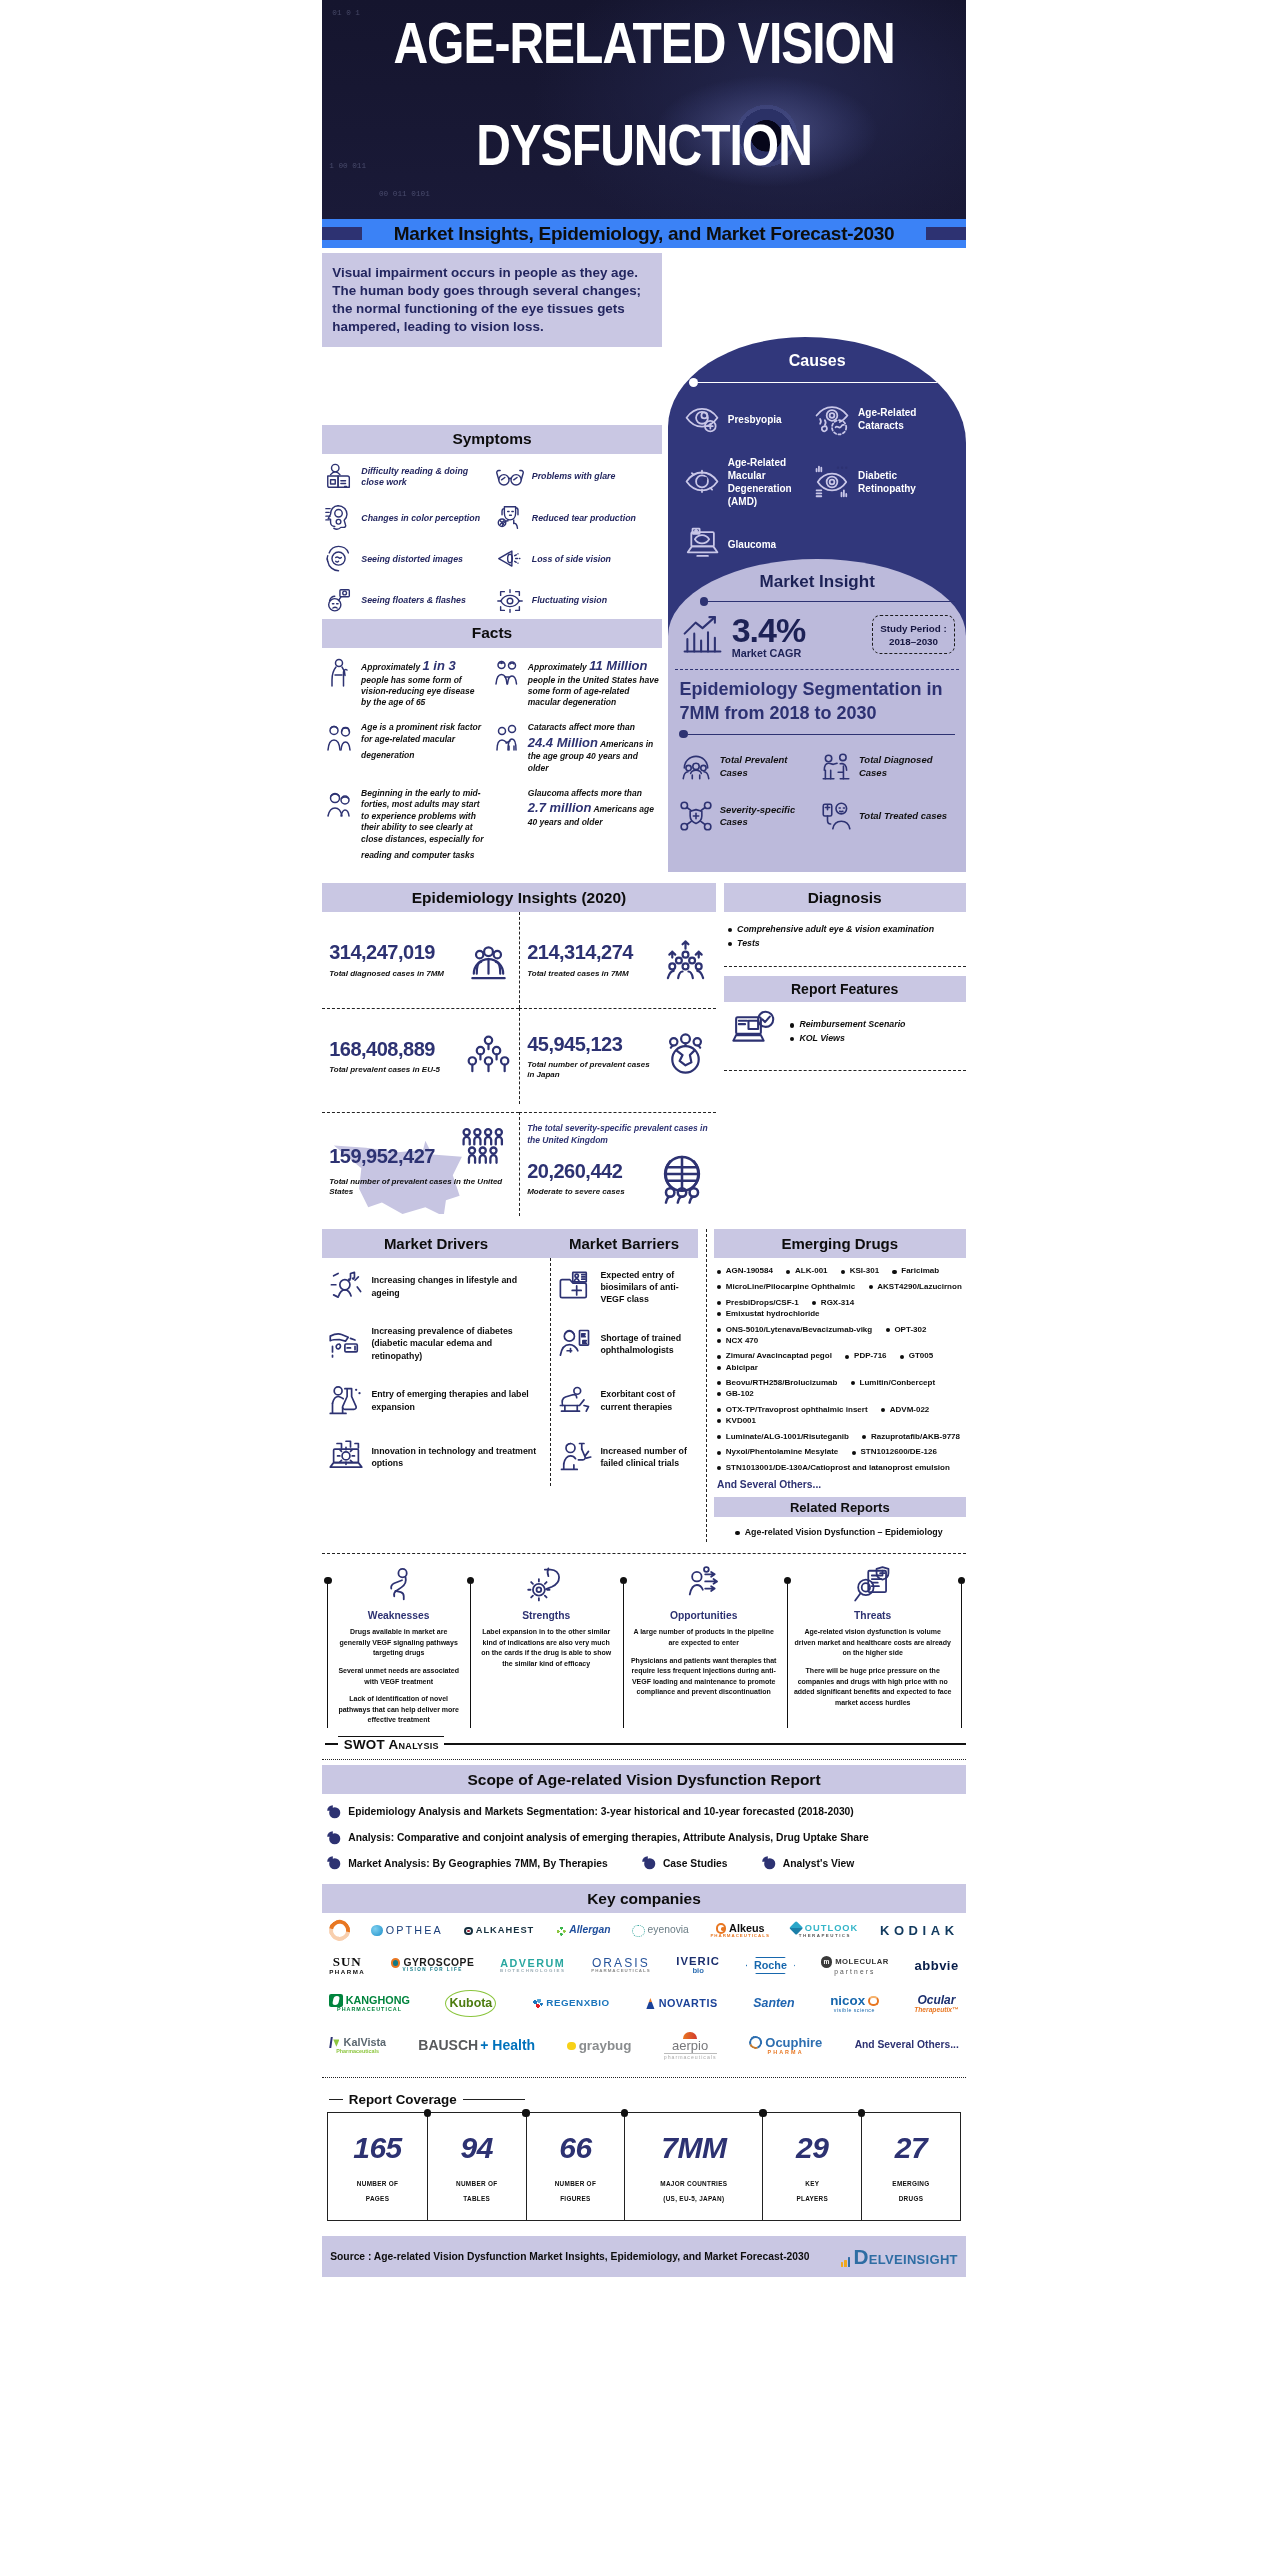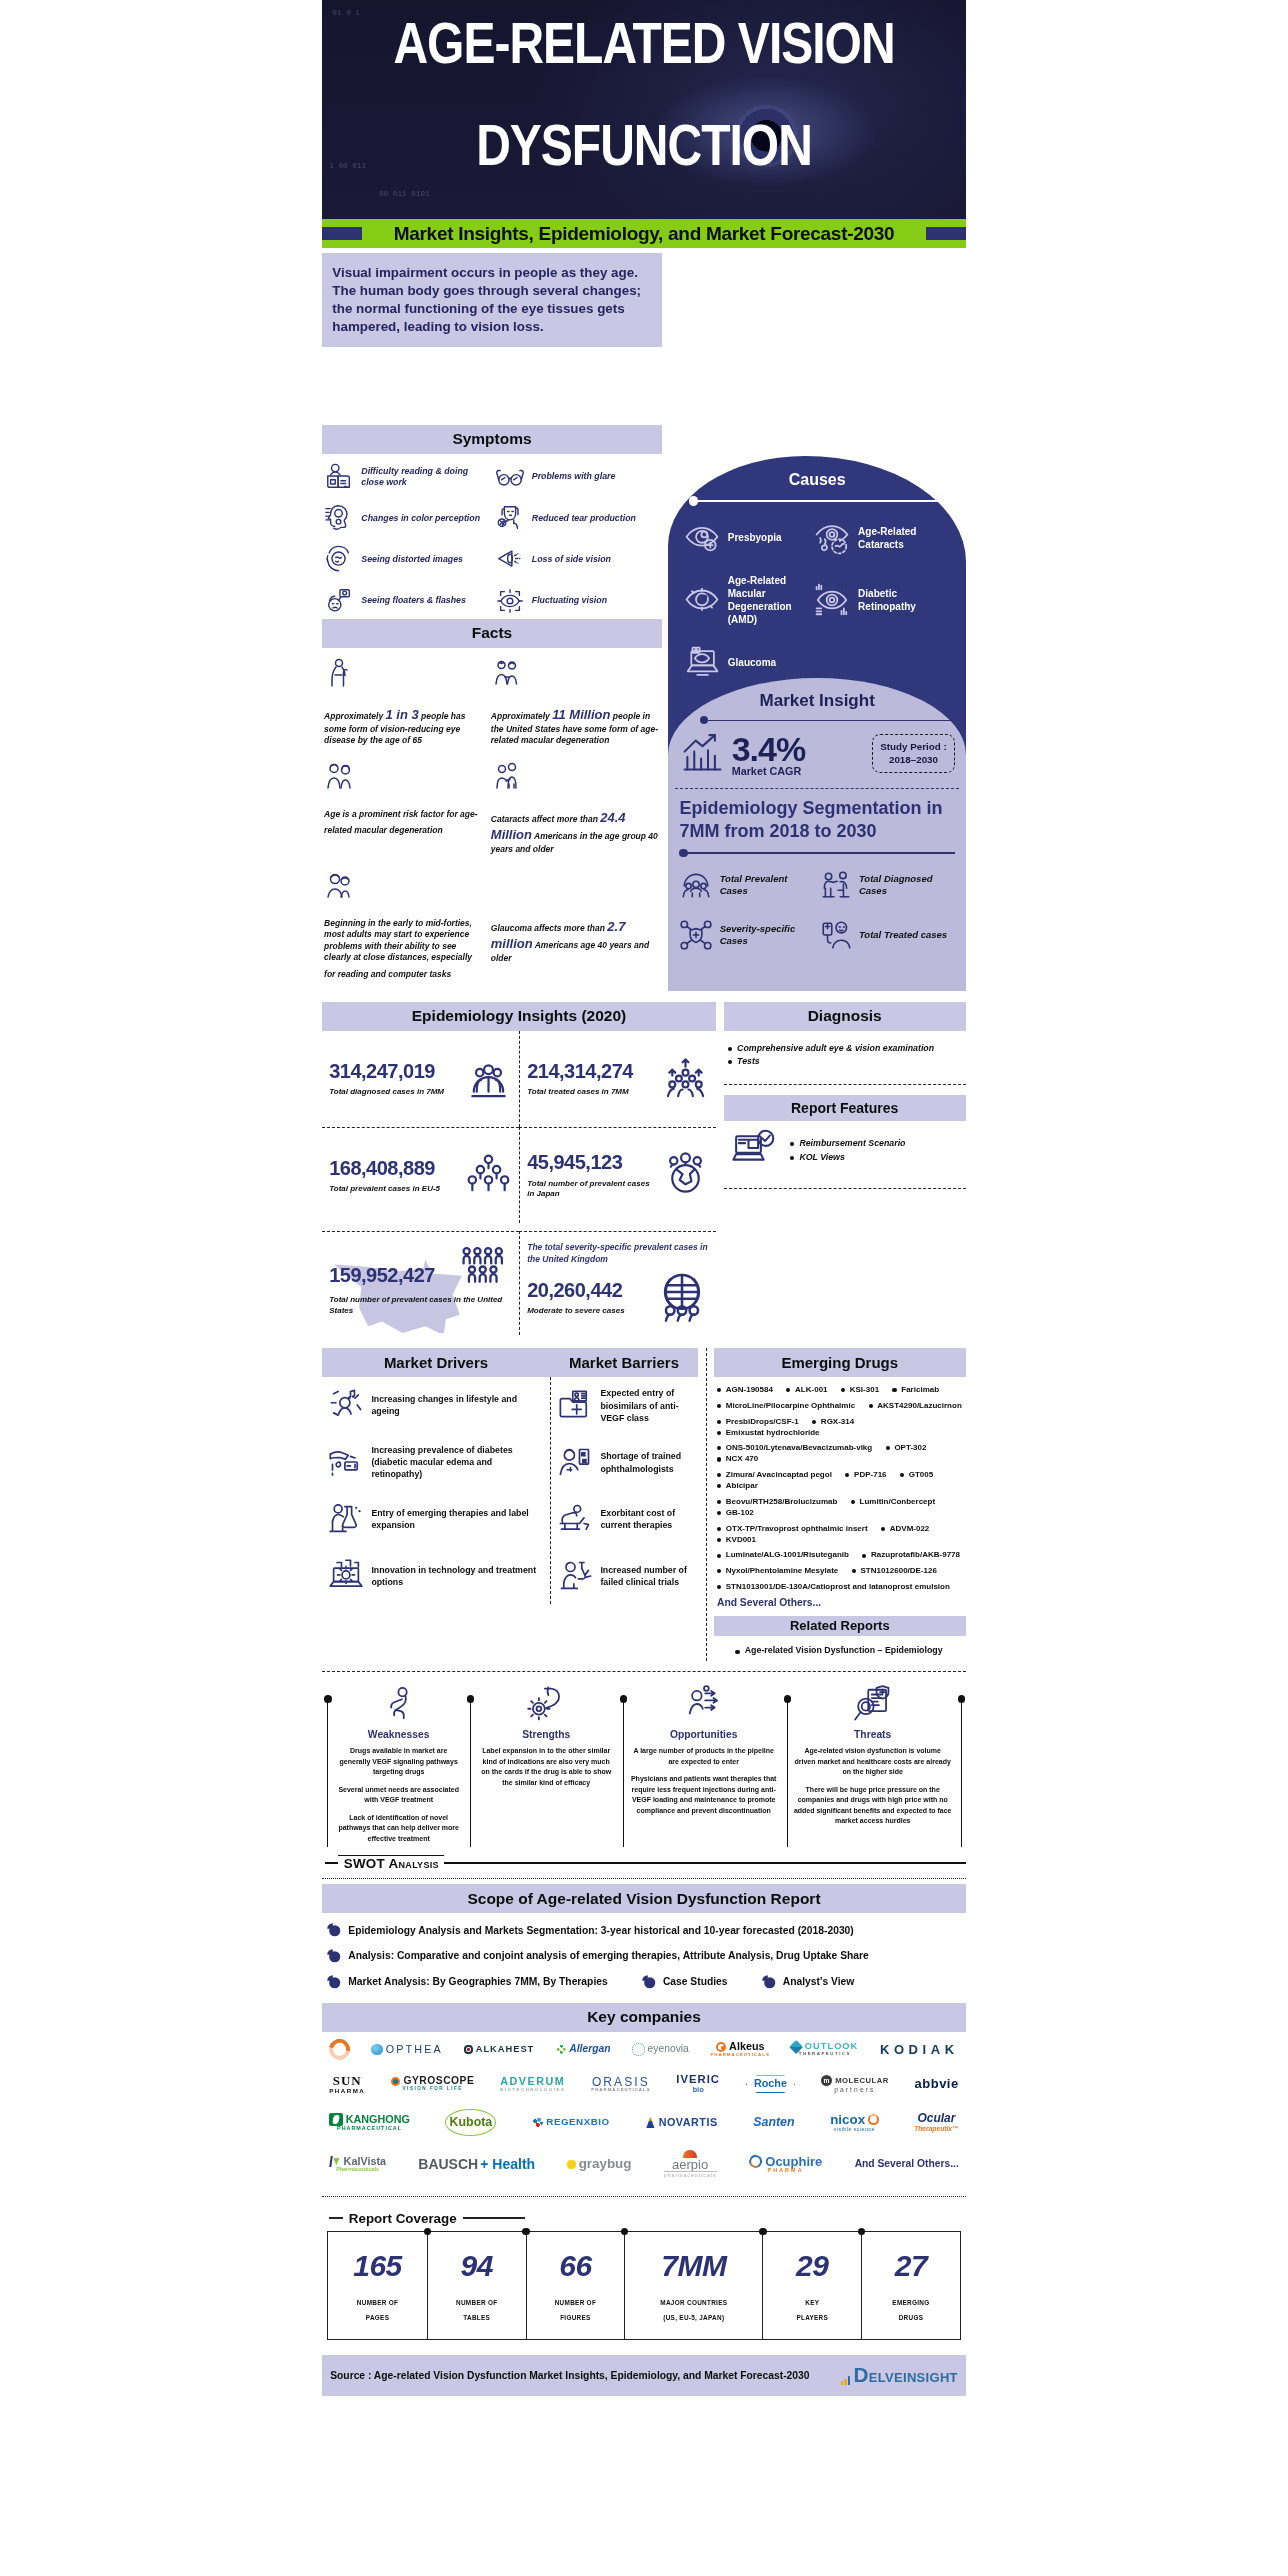--- a/index.html
+++ b/index.html
@@ -26,21 +26,21 @@
       radial-gradient(ellipse 155px 77px at 69% 60%, rgba(110,118,185,.5), rgba(60,66,120,.28) 55%, transparent 72%),
       radial-gradient(ellipse 361px 216px at 72% 45%, #23264d, transparent 70%),
       linear-gradient(180deg,#15152e,#1a1a38);}
   .hero-title{position:relative;z-index:2;color:#fff;font-weight:800;text-align:center;
     font-size:48px;line-height:.98;letter-spacing:-1px;transform:scaleY(1.18);transform-origin:top center;padding-top:13.4px;}
   .hero-title .l2{margin-top:40px;}
   .bg-digit{position:absolute;color:#9aa0c8;opacity:.35;font-family:"Liberation Mono",monospace;font-size:7.7px;z-index:1;}
   .bg-d1{top:9.3px;left:10.3px;} .bg-d2{bottom:49px;left:7.2px;} .bg-d3{bottom:20.6px;left:57px;}
 
   
-  .subband{position:relative;height:29px;display:flex;align-items:center;justify-content:center;background:#84cc16;}
+  .subband{position:relative;height:29px;display:flex;align-items:center;justify-content:center;background:#3b82f6;}
   .subband .bar{position:absolute;top:7.7px;height:13.4px;width:40px;background:var(--navy);}
   .subband .bar.left{left:0;} .subband .bar.right{right:0;}
   .subband h2{font-size:19px;font-weight:800;letter-spacing:-0.3px;color:#0d0d0d;}
 
   
   .top-zone{display:flex;align-items:flex-end;margin-top:5.2px;}
   .col-left{width:340px;flex:0 0 340px;}
   .col-right{width:298px;flex:0 0 298px;margin-left:6.2px;position:relative;}
 
   .intro-box{background:var(--lav);padding:11.3px 10.3px;min-height:91px;}
@@ -50,21 +50,21 @@
   .band h3{font-size:15.5px;font-weight:800;color:#0d0d0d;}
   .sym-band{margin-top:78px;}
 
   .sym-grid{display:grid;grid-template-columns:1fr 1fr;padding:8.2px 2.1px 3.1px 2.1px;row-gap:11.3px;column-gap:5.2px;}
   .sym-item{display:flex;align-items:center;gap:7.2px;}
   .sym-item .icn{width:30px;height:30px;}
   .sym-item p{font-size:8.8px;font-weight:700;font-style:italic;color:var(--navy-text);line-height:1.25;}
 
   
   .facts-grid{display:grid;grid-template-columns:1fr 1.06fr;padding:9.3px 2.1px;row-gap:13.4px;column-gap:7.2px;}
-  .fact{display:flex;align-items:flex-start;gap:16px;flex-direction:column;}
+  .fact{display:flex;align-items:flex-start;gap:5px;}
   .fact .icn{width:32px;height:32px;margin-top:1px;}
   .fact p{font-size:8.5px;font-weight:700;font-style:italic;line-height:1.35;color:#0f0f0f;}
   .fact .hl{color:var(--navy);font-size:13px;font-weight:800;}
 
   
   .causes-blob{position:relative;background:var(--navy-blob);border-radius:46% 54% 0 0 / 90px 106px;border-bottom-left-radius:0;border-bottom-right-radius:0;
     height:535px;overflow:hidden;}
   .causes-inner{position:relative;z-index:2;padding:15.5px 13.4px 0 13.4px;}
   .causes-inner h3{color:#fff;font-size:16px;font-weight:800;text-align:center;}
   .c-line{display:flex;align-items:center;margin:7.2px 0 4.1px 7.2px;}

